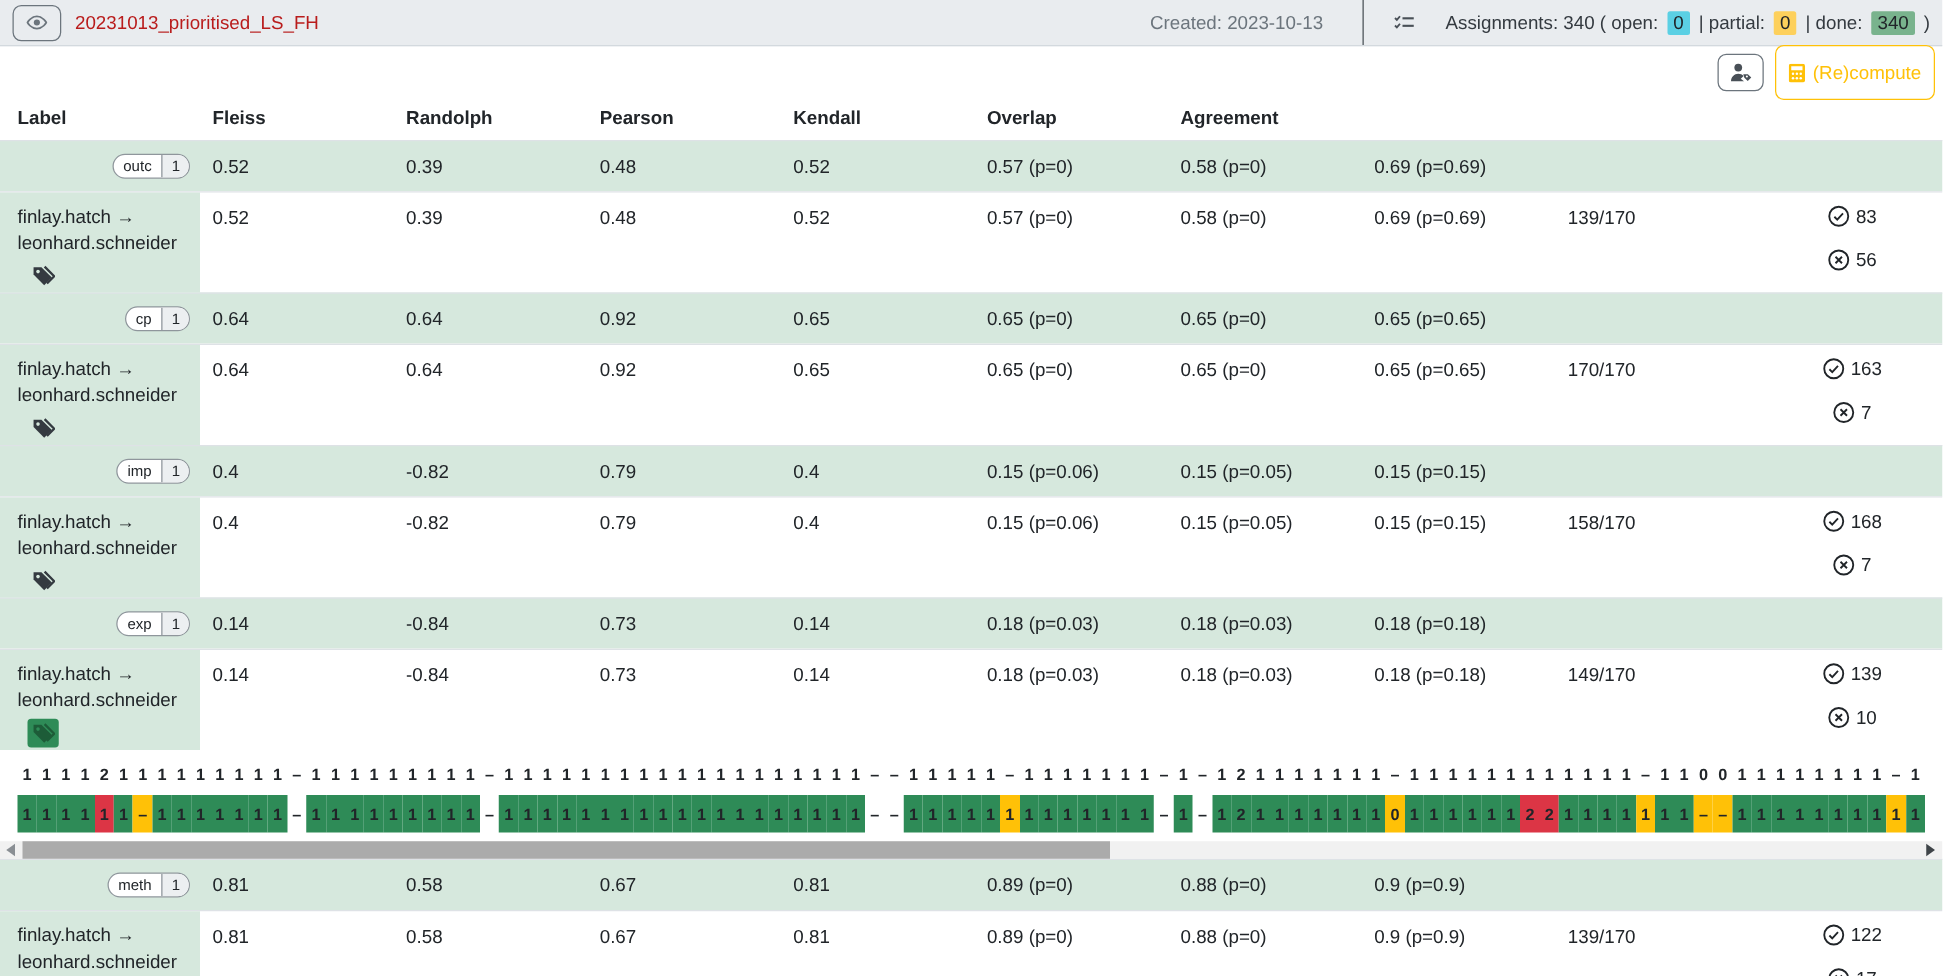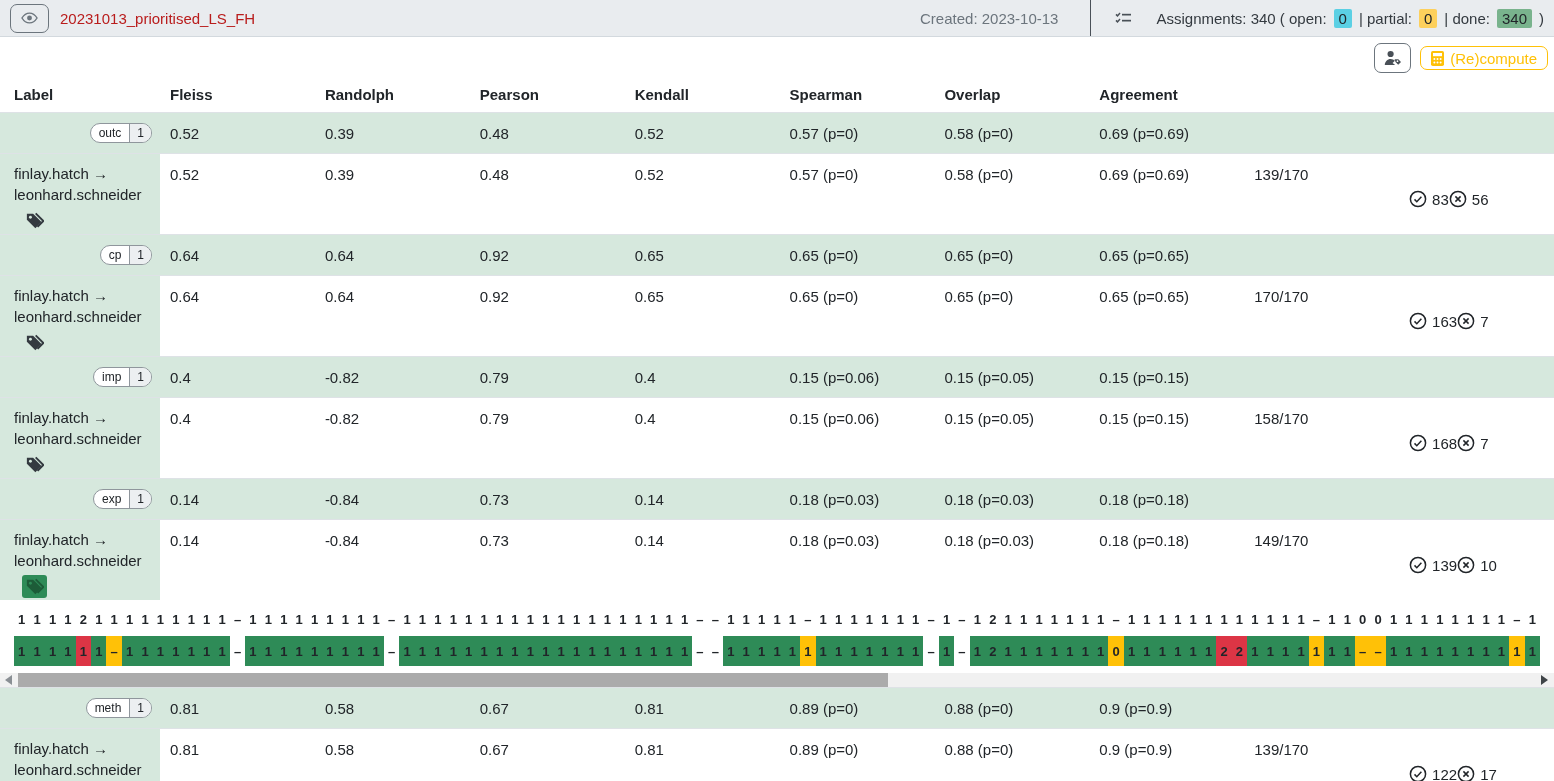--- a/index.html
+++ b/index.html
@@ -24,40 +24,40 @@
   .vdiv{width:1px;height:36px;background:#495057;}
   .assign{display:flex;align-items:center;gap:7px;font-size:15px;color:#343a40;}
   .badge{padding:1px 5px;border-radius:2px;color:#212529;}
   .badge.open{background:var(--open-badge,#5bd0e4);}
   .badge.partial{background:var(--partial-badge,#fdd05c);}
   .badge.done{background:var(--done-badge,#79b38d);}
   
   .toolbar{height:36px;display:flex;justify-content:flex-end;align-items:center;gap:9px;padding:6px 6px 0 0;box-sizing:border-box;}
   .btn-user{width:37px;height:30px;border:1px solid #6c757d;border-radius:7px;background:#fff;display:flex;align-items:center;justify-content:center;cursor:pointer;}
   .btn-recompute{
-    height:24px;border:1px solid var(--accent,#ffc107);border-radius:7px;background:#fff;
+    height:44px;border:1px solid var(--accent,#ffc107);border-radius:7px;background:#fff;
     color:var(--accent,#ffc107);font-size:15px;display:flex;align-items:center;gap:6px;
     padding:0 10px;cursor:pointer;font-family:inherit;
   }
   
   .grid-row{display:grid;grid-template-columns:160px repeat(9,1fr);box-sizing:border-box;}
   .thead{height:39px;}
   .thead .cell{font-weight:bold;font-size:15px;padding:13px 6px 0 10px;}
   .thead .cell:first-child{padding-left:14px;}
   .cell{padding:12px 6px 0 10px;font-size:15px;box-sizing:border-box;white-space:nowrap;overflow:hidden;}
   .summary-row{height:41px;background:var(--row-green,#d6e8dd);border-top:1px solid #dee2e6;}
   .summary-row .label-cell{display:flex;justify-content:flex-end;align-items:center;padding:0 8px 0 0;}
   .pair-row{height:81px;background:#fff;border-top:1px solid #dee2e6;}
   .pair-row .label-cell{background:var(--row-green,#d6e8dd);padding:9px 6px 0 14px;font-size:15px;line-height:21px;white-space:normal;}
   .pill{display:inline-flex;border:1px solid #8f969c;border-radius:999px;overflow:hidden;font-size:12px;background:#fff;cursor:pointer;align-items:stretch;}
   .pill-name{padding:2px 8px;}
   .pill-count{padding:2px 7px;border-left:1px solid #8f969c;background:#eceff1;}
   .tag-btn{display:inline-flex;margin:4px 0 0 8px;padding:3px 3px;border-radius:3px;cursor:pointer;line-height:0;}
   .tag-btn.active{background:var(--green,#2e8b57);}
-  .agree-cell{display:flex;align-items:center;padding:10px 0 0 10px;}
+  .agree-cell{display:flex;align-items:center;gap:17px;padding:10px 0 0 10px;flex-direction:column;}
   .agree-item{display:flex;align-items:center;gap:5px;font-size:15px;}
   
   .matrix-wrap{padding:9px 14px 0 14px;background:#fff;}
   .mx-row{display:grid;grid-template-columns:repeat(99,1fr);}
   .mx-top{margin-bottom:5px;}
   .mx-cell{font-size:13px;font-weight:bold;text-align:center;}
   .mx-top .mx-cell{height:22px;line-height:22px;}
   .mx-bot .mx-cell{height:30px;display:flex;align-items:center;justify-content:center;}
   .c-g{background:var(--green,#2e8b57);}
   .c-r{background:var(--red,#dc3545);}
@@ -136,21 +136,20 @@
   </button>
 </div>
 
 <div>
   <div class="grid-row thead">
       <div class="cell">Label</div>
       <div class="cell">Fleiss</div>
       <div class="cell">Randolph</div>
       <div class="cell">Pearson</div>
       <div class="cell">Kendall</div>
-      <div class="cell">Spearman</div>
       <div class="cell">Overlap</div>
       <div class="cell">Agreement</div>
     </div>
   <div>
       <div class="grid-row summary-row">
         <div class="cell label-cell">
           <span class="pill">
             <span class="pill-name">outc</span>
             <span class="pill-count">1</span>
           </span>

